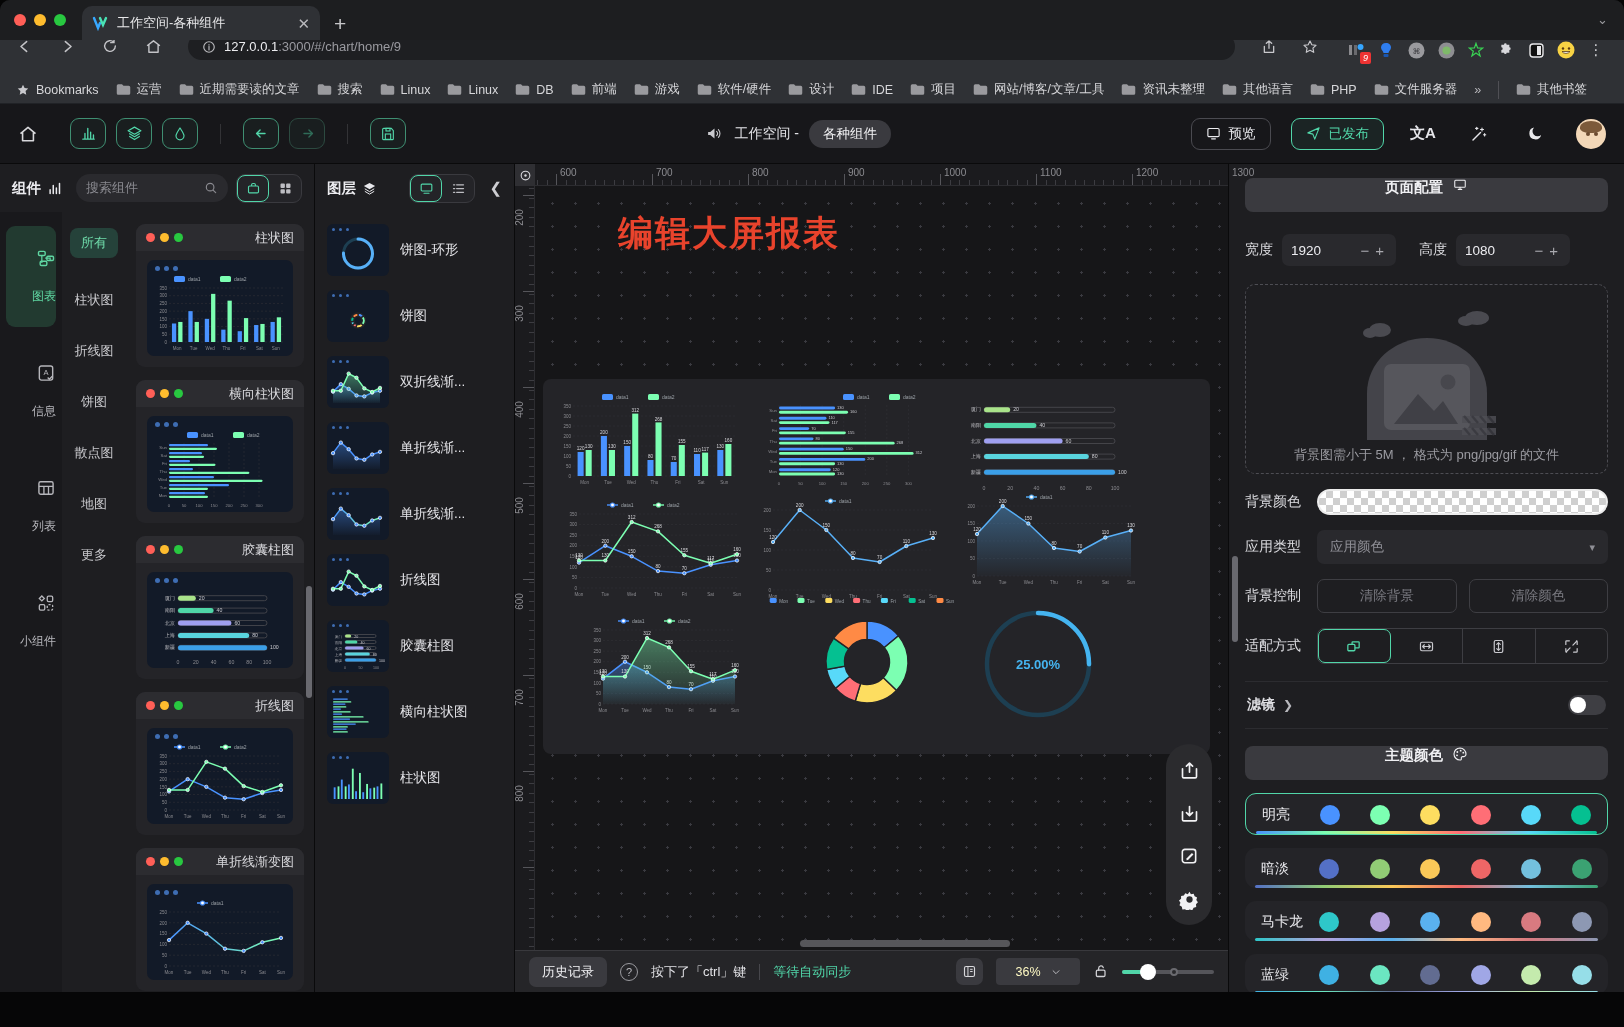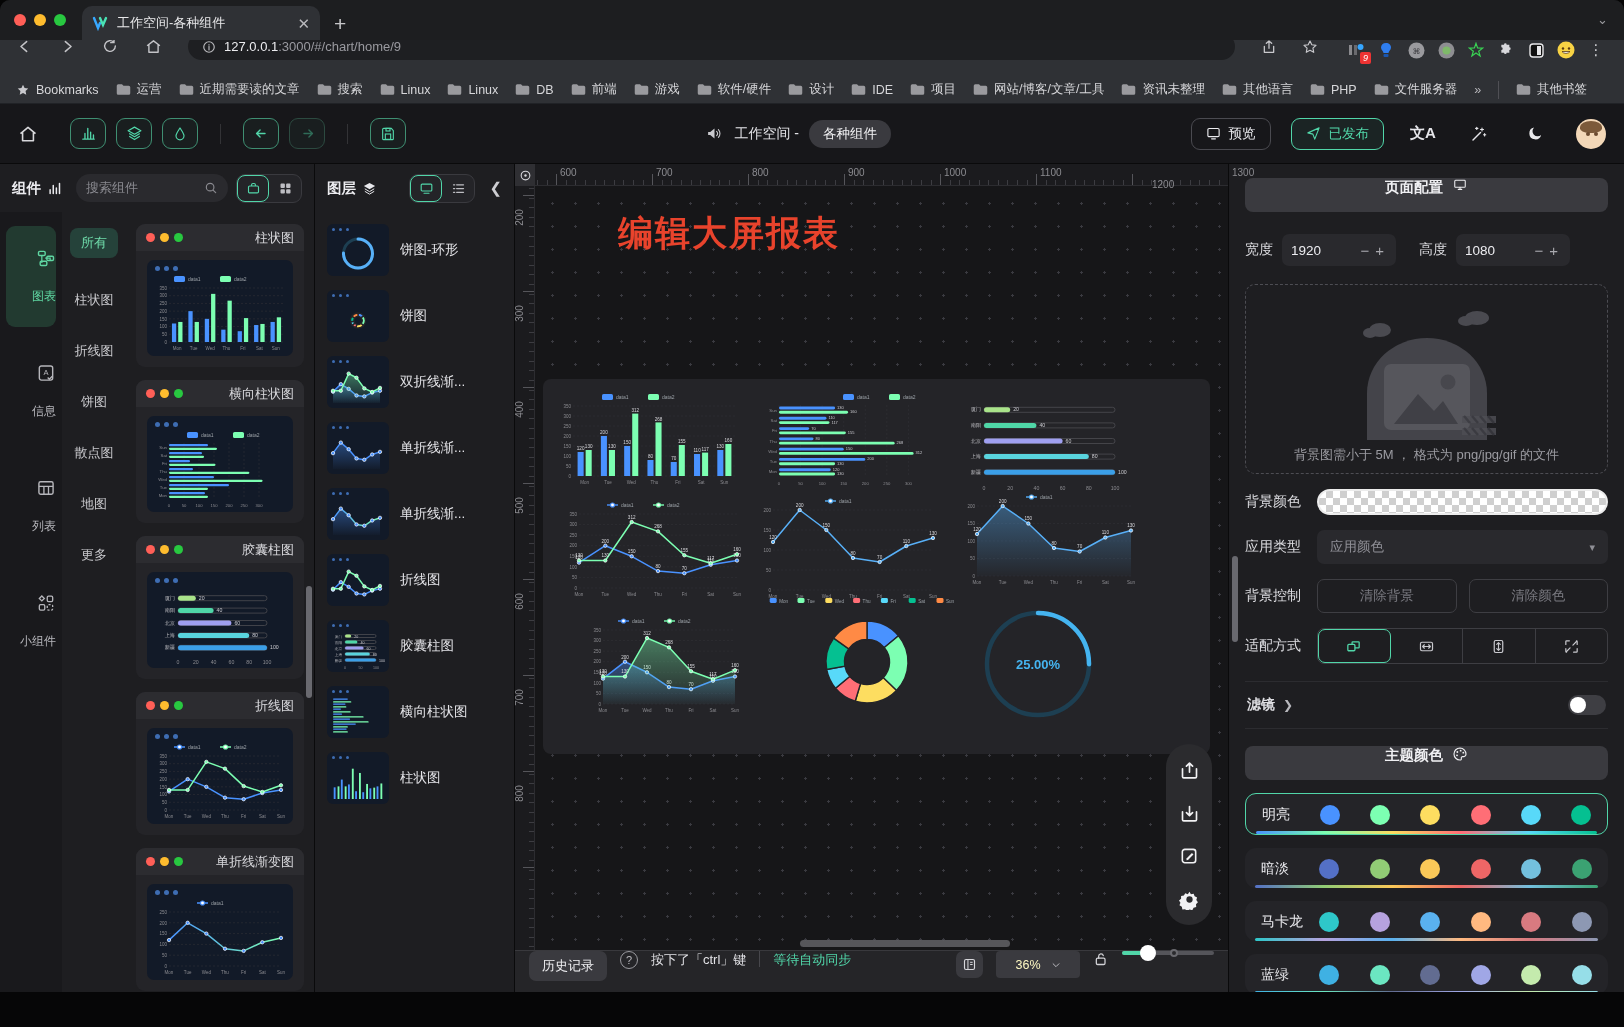--- a/index.html
+++ b/index.html
@@ -107,21 +107,21 @@
   .c3{left:416px;top:16px;width:176px;height:96px}
   .c4{left:20px;top:120px;width:180px;height:100px}
   .c5{left:214px;top:116px;width:182px;height:106px}
   .c6{left:418px;top:112px;width:176px;height:96px}
   .c7{left:44px;top:236px;width:154px;height:100px}
   .c8{left:226px;top:214px;width:196px;height:122px}
   .c9{left:438px;top:228px;width:114px;height:114px}
   .fabrail{position:absolute;right:16px;top:558px;width:46px;background:#2b2b2e;border-radius:23px;padding:14px 0;display:flex;flex-direction:column;align-items:center;gap:19px;z-index:4}
   .fab{width:24px;height:24px;display:grid;place-items:center;color:#f2f2f4}
   .hscroll{position:absolute;left:265px;bottom:3px;width:210px;height:7px;border-radius:4px;background:#5d5d62;opacity:.9;z-index:4}
-  .bottombar{position:absolute;left:0;right:0;bottom:0;height:42px;background:#252528;border-top:1px solid #39393d;display:flex;align-items:flex-start;gap:13px;padding:0 14px;z-index:5}
+  .bottombar{position:absolute;left:0;right:0;bottom:0;height:42px;background:#252528;border-top:1px solid #39393d;display:flex;align-items:center;gap:13px;padding:0 14px;z-index:5}
   .pill-btn{background:#3a3a3f;border-radius:7px;padding:6px 13px;color:#f0f0f3;font-size:13px}
   .help{width:18px;height:18px;border-radius:50%;border:1.3px solid #9a9a9f;color:#b9b9be;font-size:11px;display:grid;place-items:center}
   .keyhint{color:#e2e2e6;font-size:13px}
   .bdiv{width:1px;height:16px;background:#47474c}
   .sync{color:#51d6a9;font-size:13px}
   .sq-btn{width:27px;height:27px;background:#3a3a3f;border-radius:7px;display:grid;place-items:center;color:#d8d8dc;margin-left:auto}
   .zoom-sel{width:84px;height:27px;background:#3a3a3f;border-radius:4px;display:flex;align-items:center;justify-content:center;gap:10px;color:#fef9c3;font-size:12.5px}
   .slider{width:92px;height:4px;background:#55555a;border-radius:2px;position:relative}
   .slider .fill{position:absolute;left:0;top:0;height:4px;width:26px;background:#51d6a9;border-radius:2px}
   .slider .knob{position:absolute;left:18px;top:-6px;width:16px;height:16px;border-radius:50%;background:#fff}
@@ -1175,21 +1175,21 @@
             <circle cx="12" cy="12" r="2.2" fill="#d8d8dc"></circle>
           </svg>
         </div>
       <div class="ruler-x" id="rulerx">
           <span style="left: 25px;">600</span>
           <span style="left: 121px;">700</span>
           <span style="left: 217px;">800</span>
           <span style="left: 313px;">900</span>
           <span style="left: 409px;">1000</span>
           <span style="left: 505px;">1100</span>
-          <span style="left: 617px; margin-top: 12px;">1200</span>
+          <span style="left: 601px;">1200</span>
           <span style="left: 697px;">1300</span>
         </div>
       <div class="ruler-y" id="rulery">
           <span style="top: 26px;">200</span>
           <span style="top: 122px;">300</span>
           <span style="top: 218px;">400</span>
           <span style="top: 314px;">500</span>
           <span style="top: 410px;">600</span>
           <span style="top: 506px;">700</span>
           <span style="top: 602px;">800</span>

